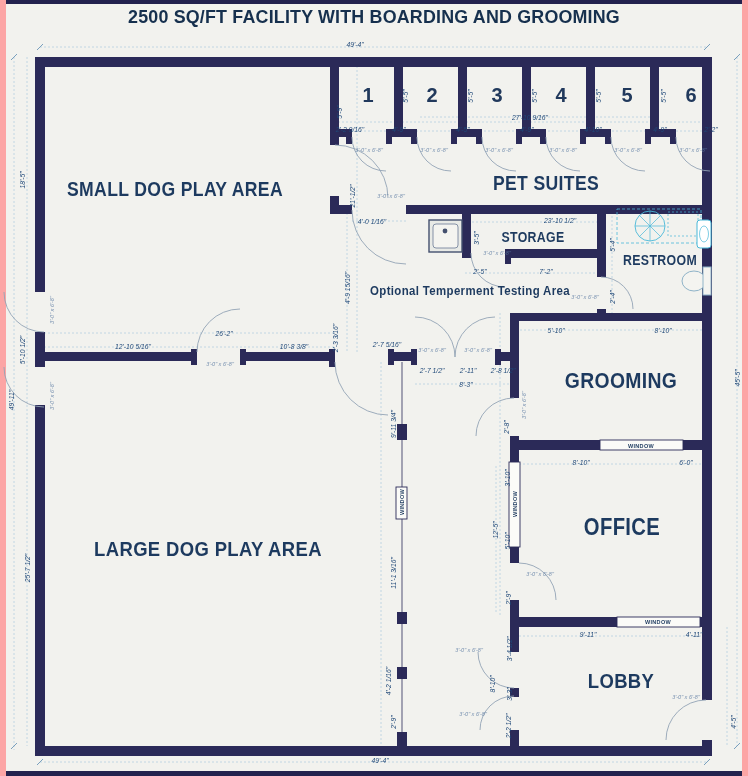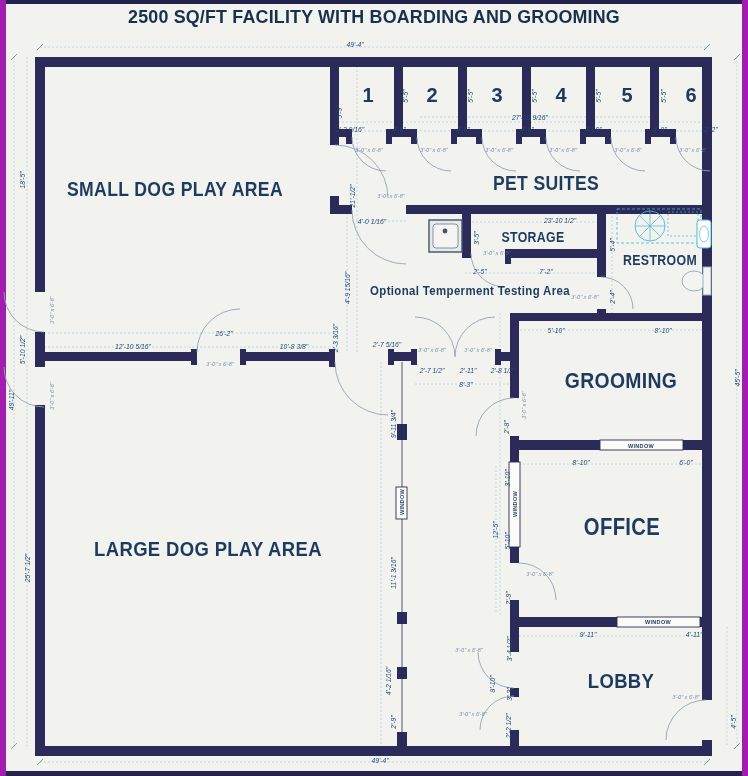--- a/index.html
+++ b/index.html
@@ -1,16 +1,16 @@
 <!DOCTYPE html>
 <html><head>
 <meta charset="utf-8">
 <style>
   html,body{margin:0;padding:0;background:#e8e8ee;}
-  #stage{position:relative;width:748px;height:776px;background:#a21caf;font-family:"Liberation Sans",sans-serif;overflow:hidden;}
+  #stage{position:relative;width:748px;height:776px;background:#fca5a5;font-family:"Liberation Sans",sans-serif;overflow:hidden;}
   #inner{position:absolute;left:6px;top:0;width:736px;height:776px;background:#f2f2ee;
          border-top:4px solid #23224e;border-bottom:5px solid #23224e;box-sizing:border-box;}
   #canvas{position:absolute;left:-6px;top:-4px;width:748px;height:776px;}
   svg{position:absolute;left:0;top:0;}
   .title{position:absolute;left:374px;top:17px;transform:translate(-50%,-50%) scaleX(.94);
          font-weight:700;font-size:19px;color:#16304e;white-space:nowrap;letter-spacing:.2px;}
   .room{position:absolute;font-weight:700;color:#1d3a5f;transform:translate(-50%,-50%) scaleX(.88);
         white-space:nowrap;letter-spacing:.4px;}
   .suite{position:absolute;font-weight:700;font-size:20px;color:#21395c;transform:translate(-50%,-50%);}
   .dim{position:absolute;font-style:italic;font-size:7.5px;color:#1f4878;white-space:nowrap;

